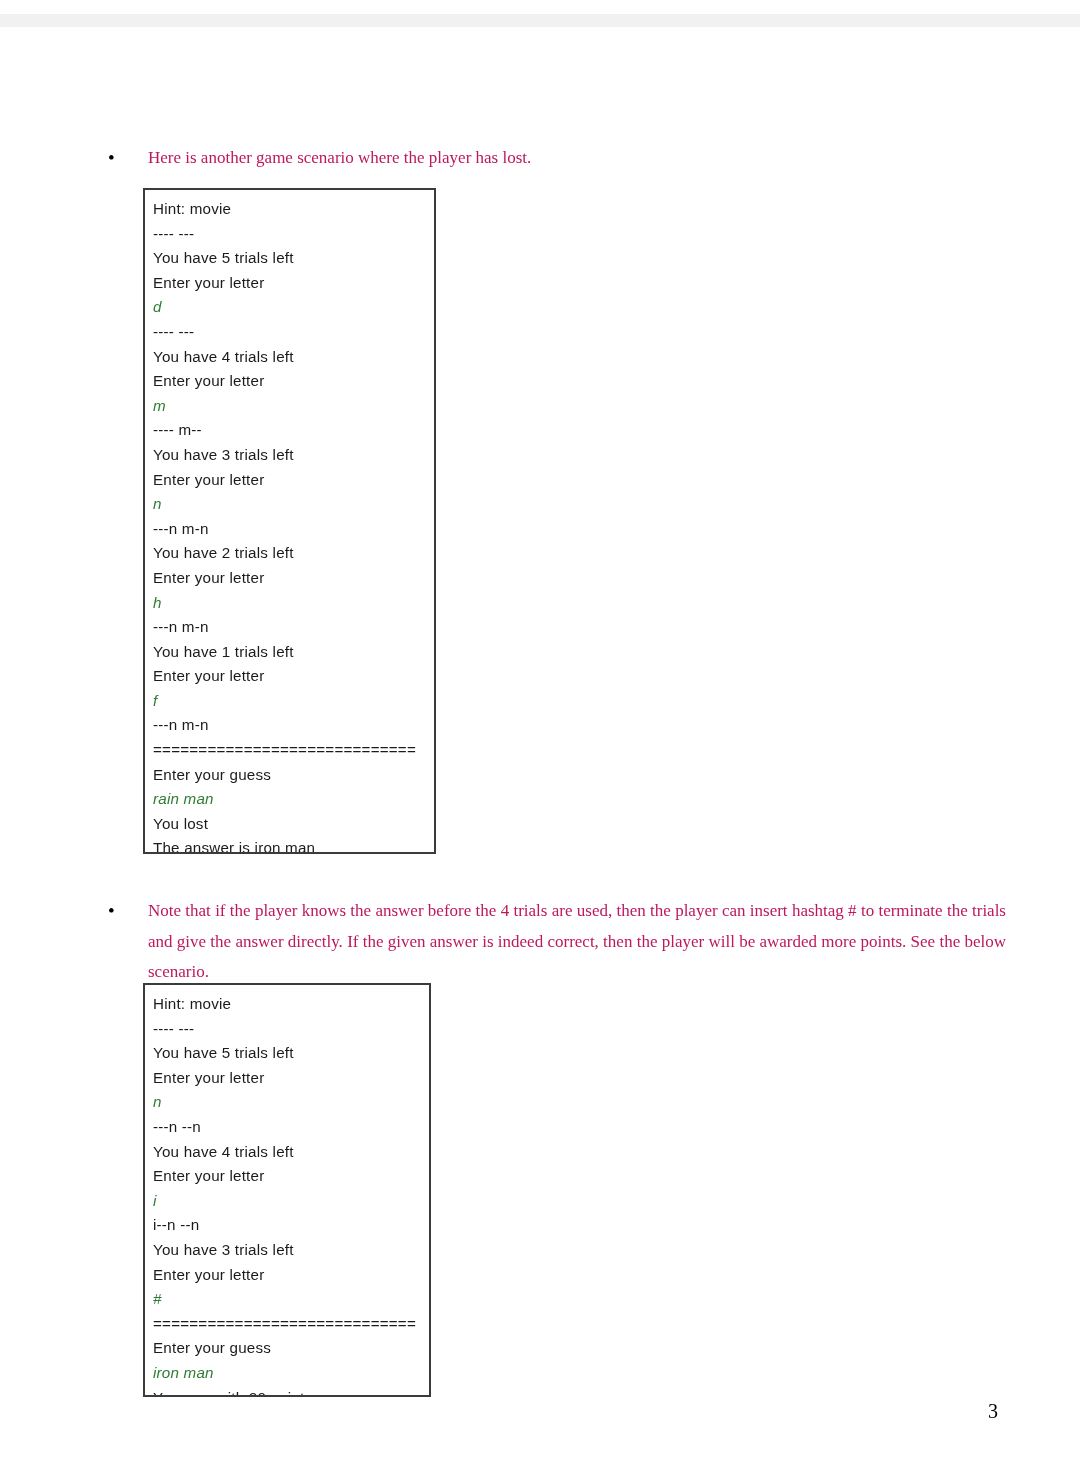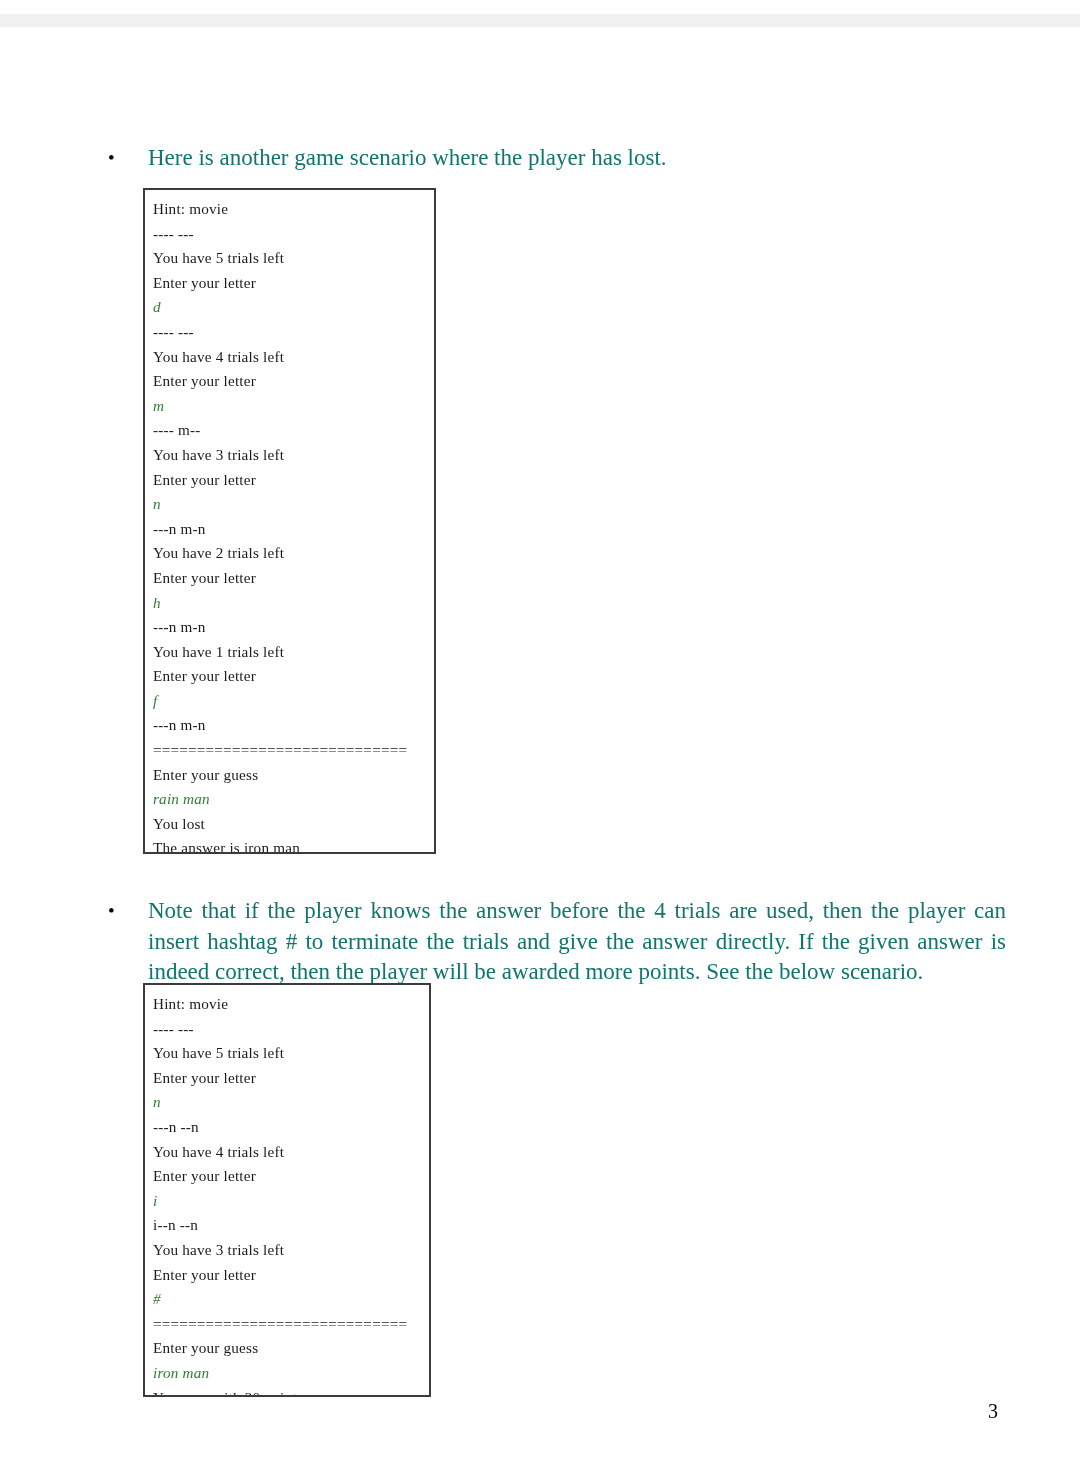--- a/index.html
+++ b/index.html
@@ -39,40 +39,40 @@
   }
   .bullet-marker {
     width: 40px;
     flex: 0 0 40px;
     text-align: left;
     font-size: 19px;
     line-height: 30px;
     color: #000;
   }
   .bullet-text {
-    font-size: 23px;
+    font-size: 17px;
     line-height: 30.5px;
     text-align: justify;
-    color: #0f766e;
+    color: #be185d;
   }
 
   #bullet-1 { left: 108px; top: 143px; width: 880px; }
   #bullet-1 .bullet-text { width: 820px; }
 
   #bullet-2 { left: 108px; top: 896px; width: 900px; }
   #bullet-2 .bullet-text { width: 858px; text-align: justify; }
 
   
   .console-block {
     position: absolute;
     box-sizing: border-box;
     border: 2px solid #3b3b3b;
     background: #ffffff;
     padding: 7px 10px 6px 8px;
-    font-family: Liberation Serif, serif;
+    font-family: Liberation Sans, sans-serif;
     font-size: 15.2px;
     line-height: 24.6px;
     color: #1b1b1b;
     white-space: pre;
     overflow: hidden;
   }
   #console-1 {
     left: 143px;
     top: 188px;
     width: 293px;

